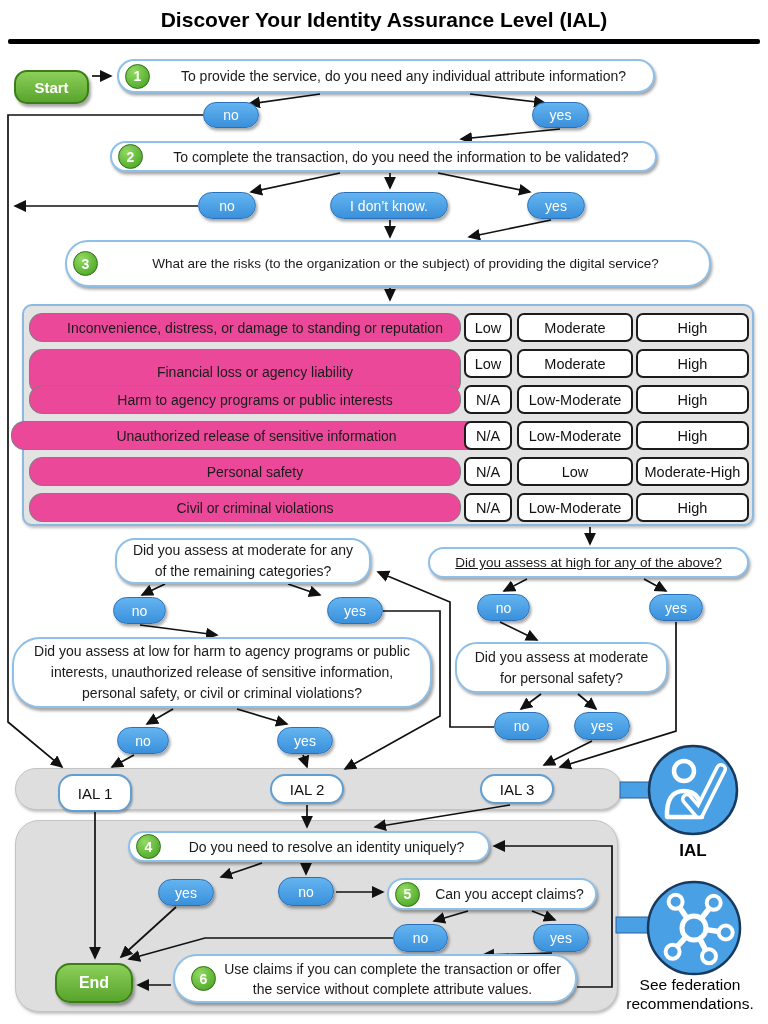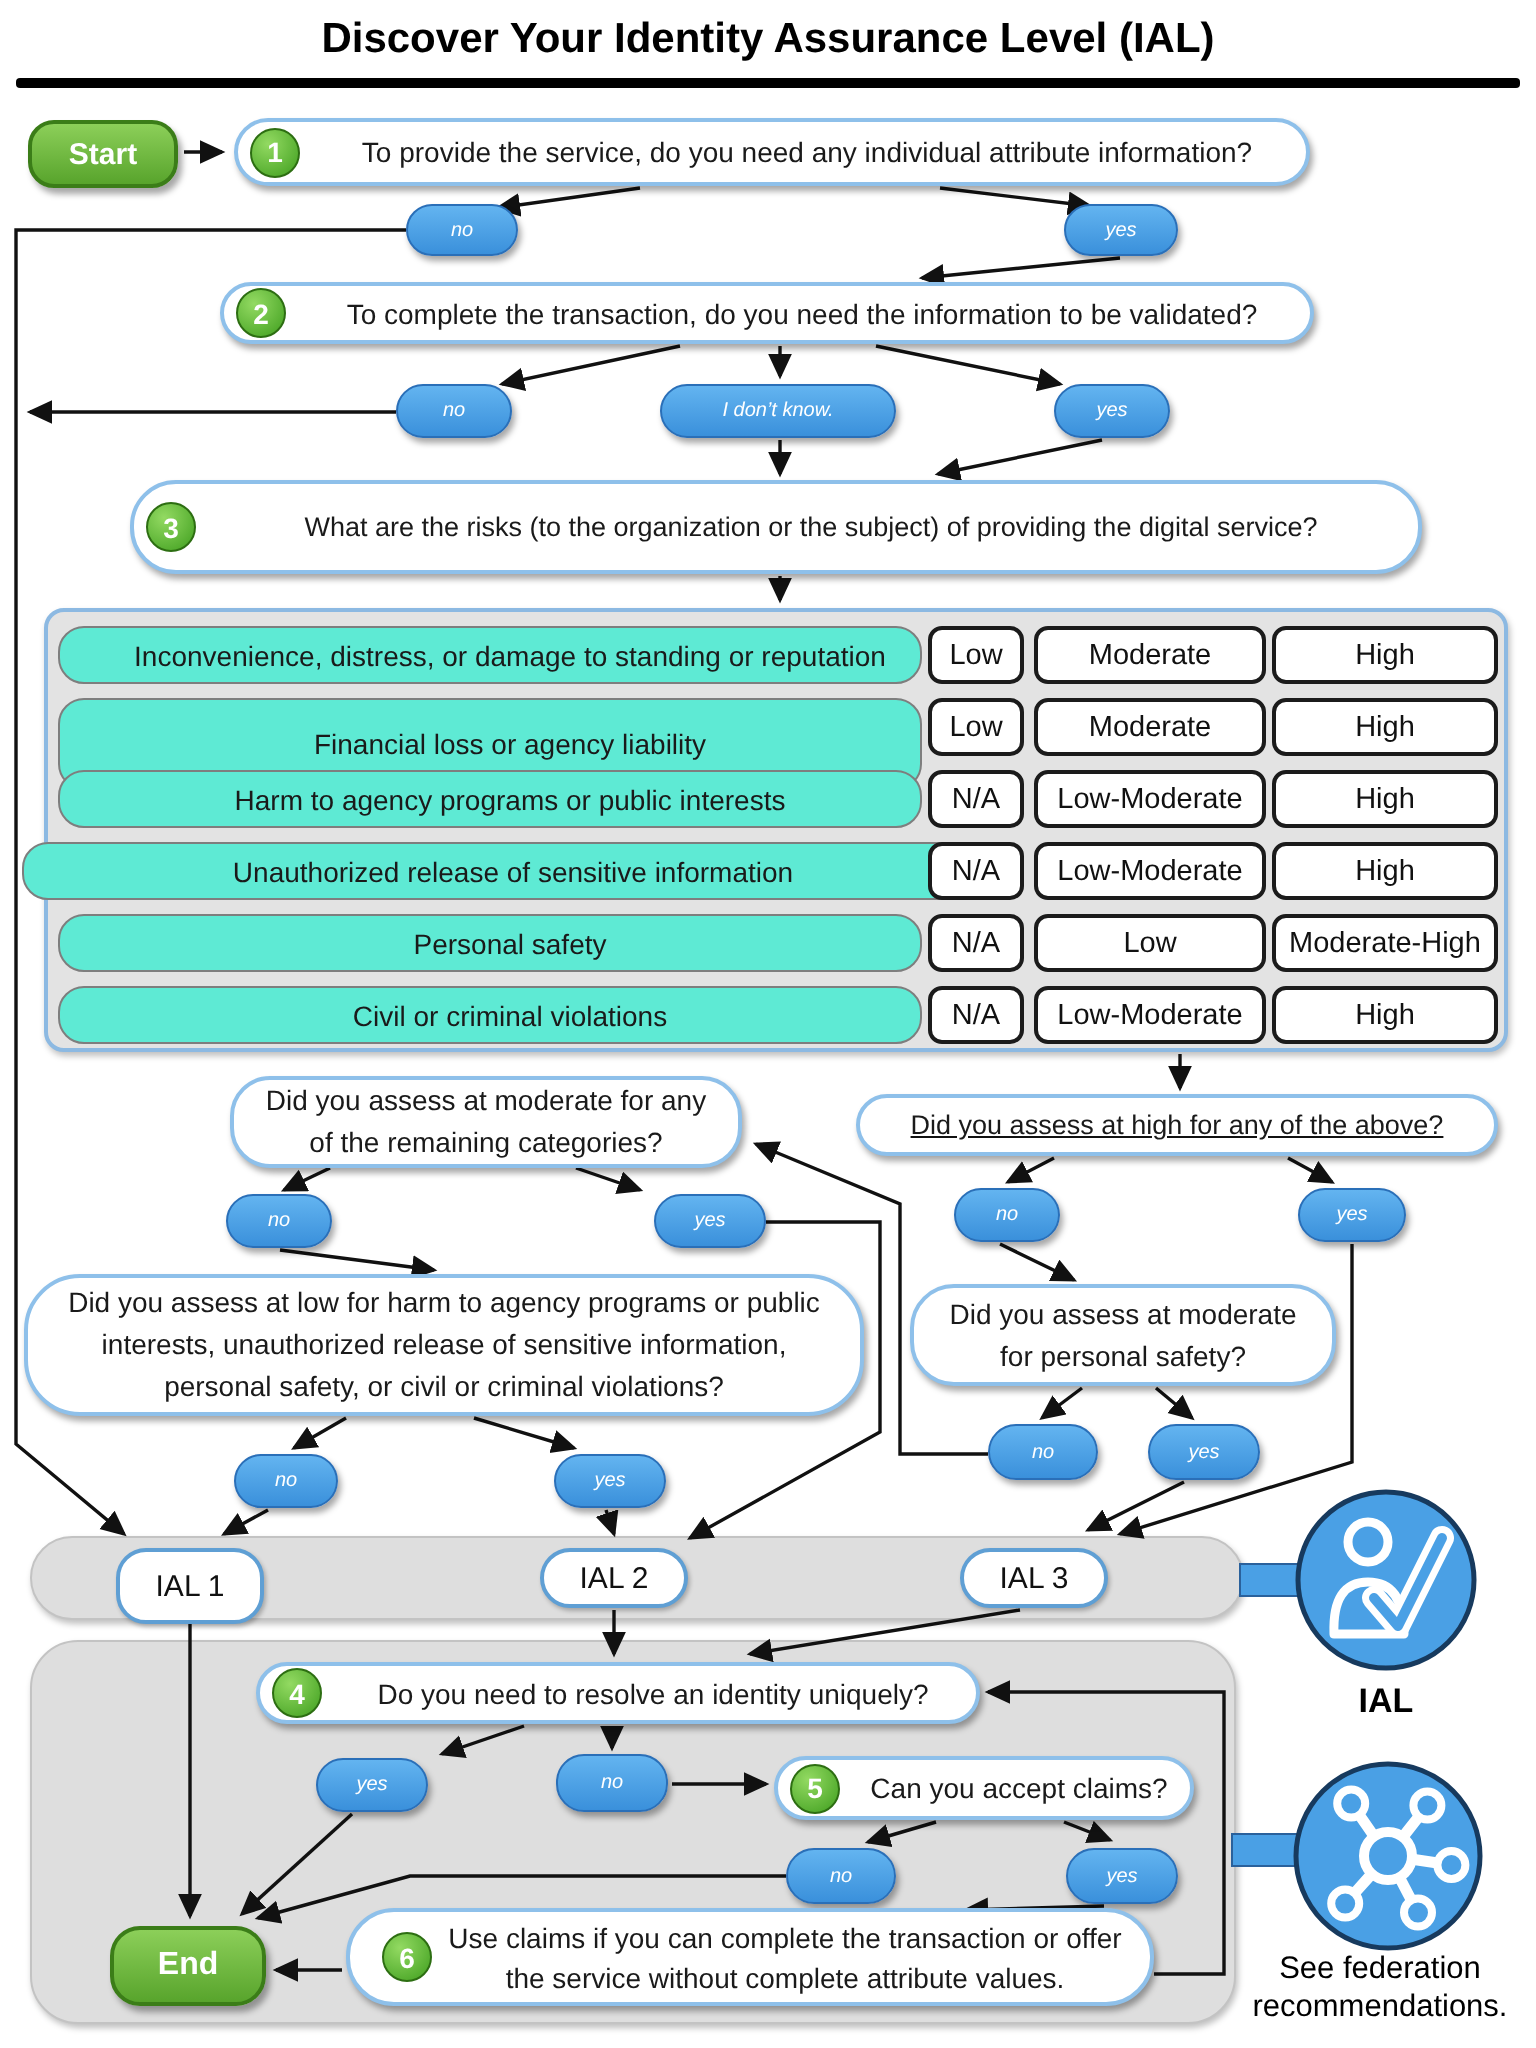--- a/index.html
+++ b/index.html
@@ -12,30 +12,30 @@
   .q{display:flex;align-items:center;background:#fff;border:2px solid #8ec0ea;
      box-shadow:1.5px 2.5px 3px rgba(0,0,0,.35);z-index:3;}
   .q .txt{flex:1;text-align:center;font-size:14px;white-space:nowrap;color:#1a1a1a;}
   .q.multi{justify-content:center;text-align:center;}
   .q.multi .txt{white-space:normal;line-height:21px;}
   .num{width:23px;height:23px;border-radius:50%;flex:0 0 auto;margin-left:6px;margin-right:4px;
        background:radial-gradient(circle at 35% 30%,#93da62,#3f9e1e);border:1.5px solid #2d6e12;
        color:#fff;font-weight:bold;font-size:14px;display:flex;align-items:center;justify-content:center;}
   .pill{display:flex;align-items:center;justify-content:center;border-radius:14px;
         background:linear-gradient(180deg,#63b4f0,#3a90db);border:1.5px solid #2a6fb8;
-        color:#fff;font-size:10px;box-shadow:1.5px 2.5px 3px rgba(0,0,0,.35);z-index:3;font-style:italic;}
+        color:#fff;font-size:14px;box-shadow:1.5px 2.5px 3px rgba(0,0,0,.35);z-index:3;}
   .green-node{display:flex;align-items:center;justify-content:center;border-radius:13px;
         background:linear-gradient(180deg,#8ccf59,#58a42c);border:2px solid #3b7d18;
         color:#fff;font-weight:bold;font-size:15px;box-shadow:2px 3px 3px rgba(0,0,0,.35);z-index:3;}
   .ial-box{display:flex;align-items:center;justify-content:center;background:#fff;
         border:2px solid #5f9fd4;border-radius:15px;font-size:15px;color:#111;
         box-shadow:1px 1.5px 2px rgba(0,0,0,.25);z-index:3;}
   #risk-table-bg{left:22px;top:304px;width:732px;height:222px;background:#e3e3e3;
         border:2px solid #8cb9e2;border-radius:10px;box-shadow:1px 2px 3px rgba(0,0,0,.25);z-index:1;}
-  .tbl-label{display:flex;align-items:center;justify-content:center;background:#5eead4;
+  .tbl-label{display:flex;align-items:center;justify-content:center;background:#ec4899;
         border:1.5px solid #7e7e7e;border-radius:13px;font-size:14px;color:#1a1a1a;z-index:3;padding-left:20px;}
   .tbl-cell{display:flex;align-items:center;justify-content:center;background:#fff;
         border:2px solid #1b1b1b;border-radius:7px;font-size:14.5px;color:#111;z-index:3;}
   #arrows{left:0;top:0;z-index:2;}
   .caption{text-align:center;color:#000;z-index:3;}
 </style>
 </head>
 <body>
 
 <div id="canvas">
@@ -122,21 +122,21 @@
         <circle cx="713.7" cy="902.8" r="7"></circle>
         <circle cx="675.6" cy="901.8" r="7"></circle>
         <circle cx="725.7" cy="932.5" r="7"></circle>
         <circle cx="709.0" cy="956.3" r="7"></circle>
         <circle cx="672.6" cy="951.8" r="7"></circle>
       </g>
       <circle cx="694" cy="928" r="12" fill="#4aa0e5" stroke="#fff" stroke-width="5"></circle>
     </g>
   </svg>
 
-  <div class="abs green-node" style="left:14px;top:60px;width:75px;height:34px;">Start</div>
+  <div class="abs green-node" style="left:14px;top:70px;width:75px;height:34px;">Start</div>
 
   <div class="abs q" style="left:117px;top:59px;width:538px;height:34px;border-radius:17px;">
     <span class="num">1</span>
     <span class="txt">To provide the service, do you need any individual attribute information?</span>
   </div>
   <div class="abs pill" style="left:203px;top:102px;width:56px;height:26px;">no</div>
   <div class="abs pill" style="left:532px;top:102px;width:57px;height:26px;">yes</div>
 
   <div class="abs q" style="left:110px;top:141px;width:547px;height:31px;border-radius:16px;">
     <span class="num">2</span>

